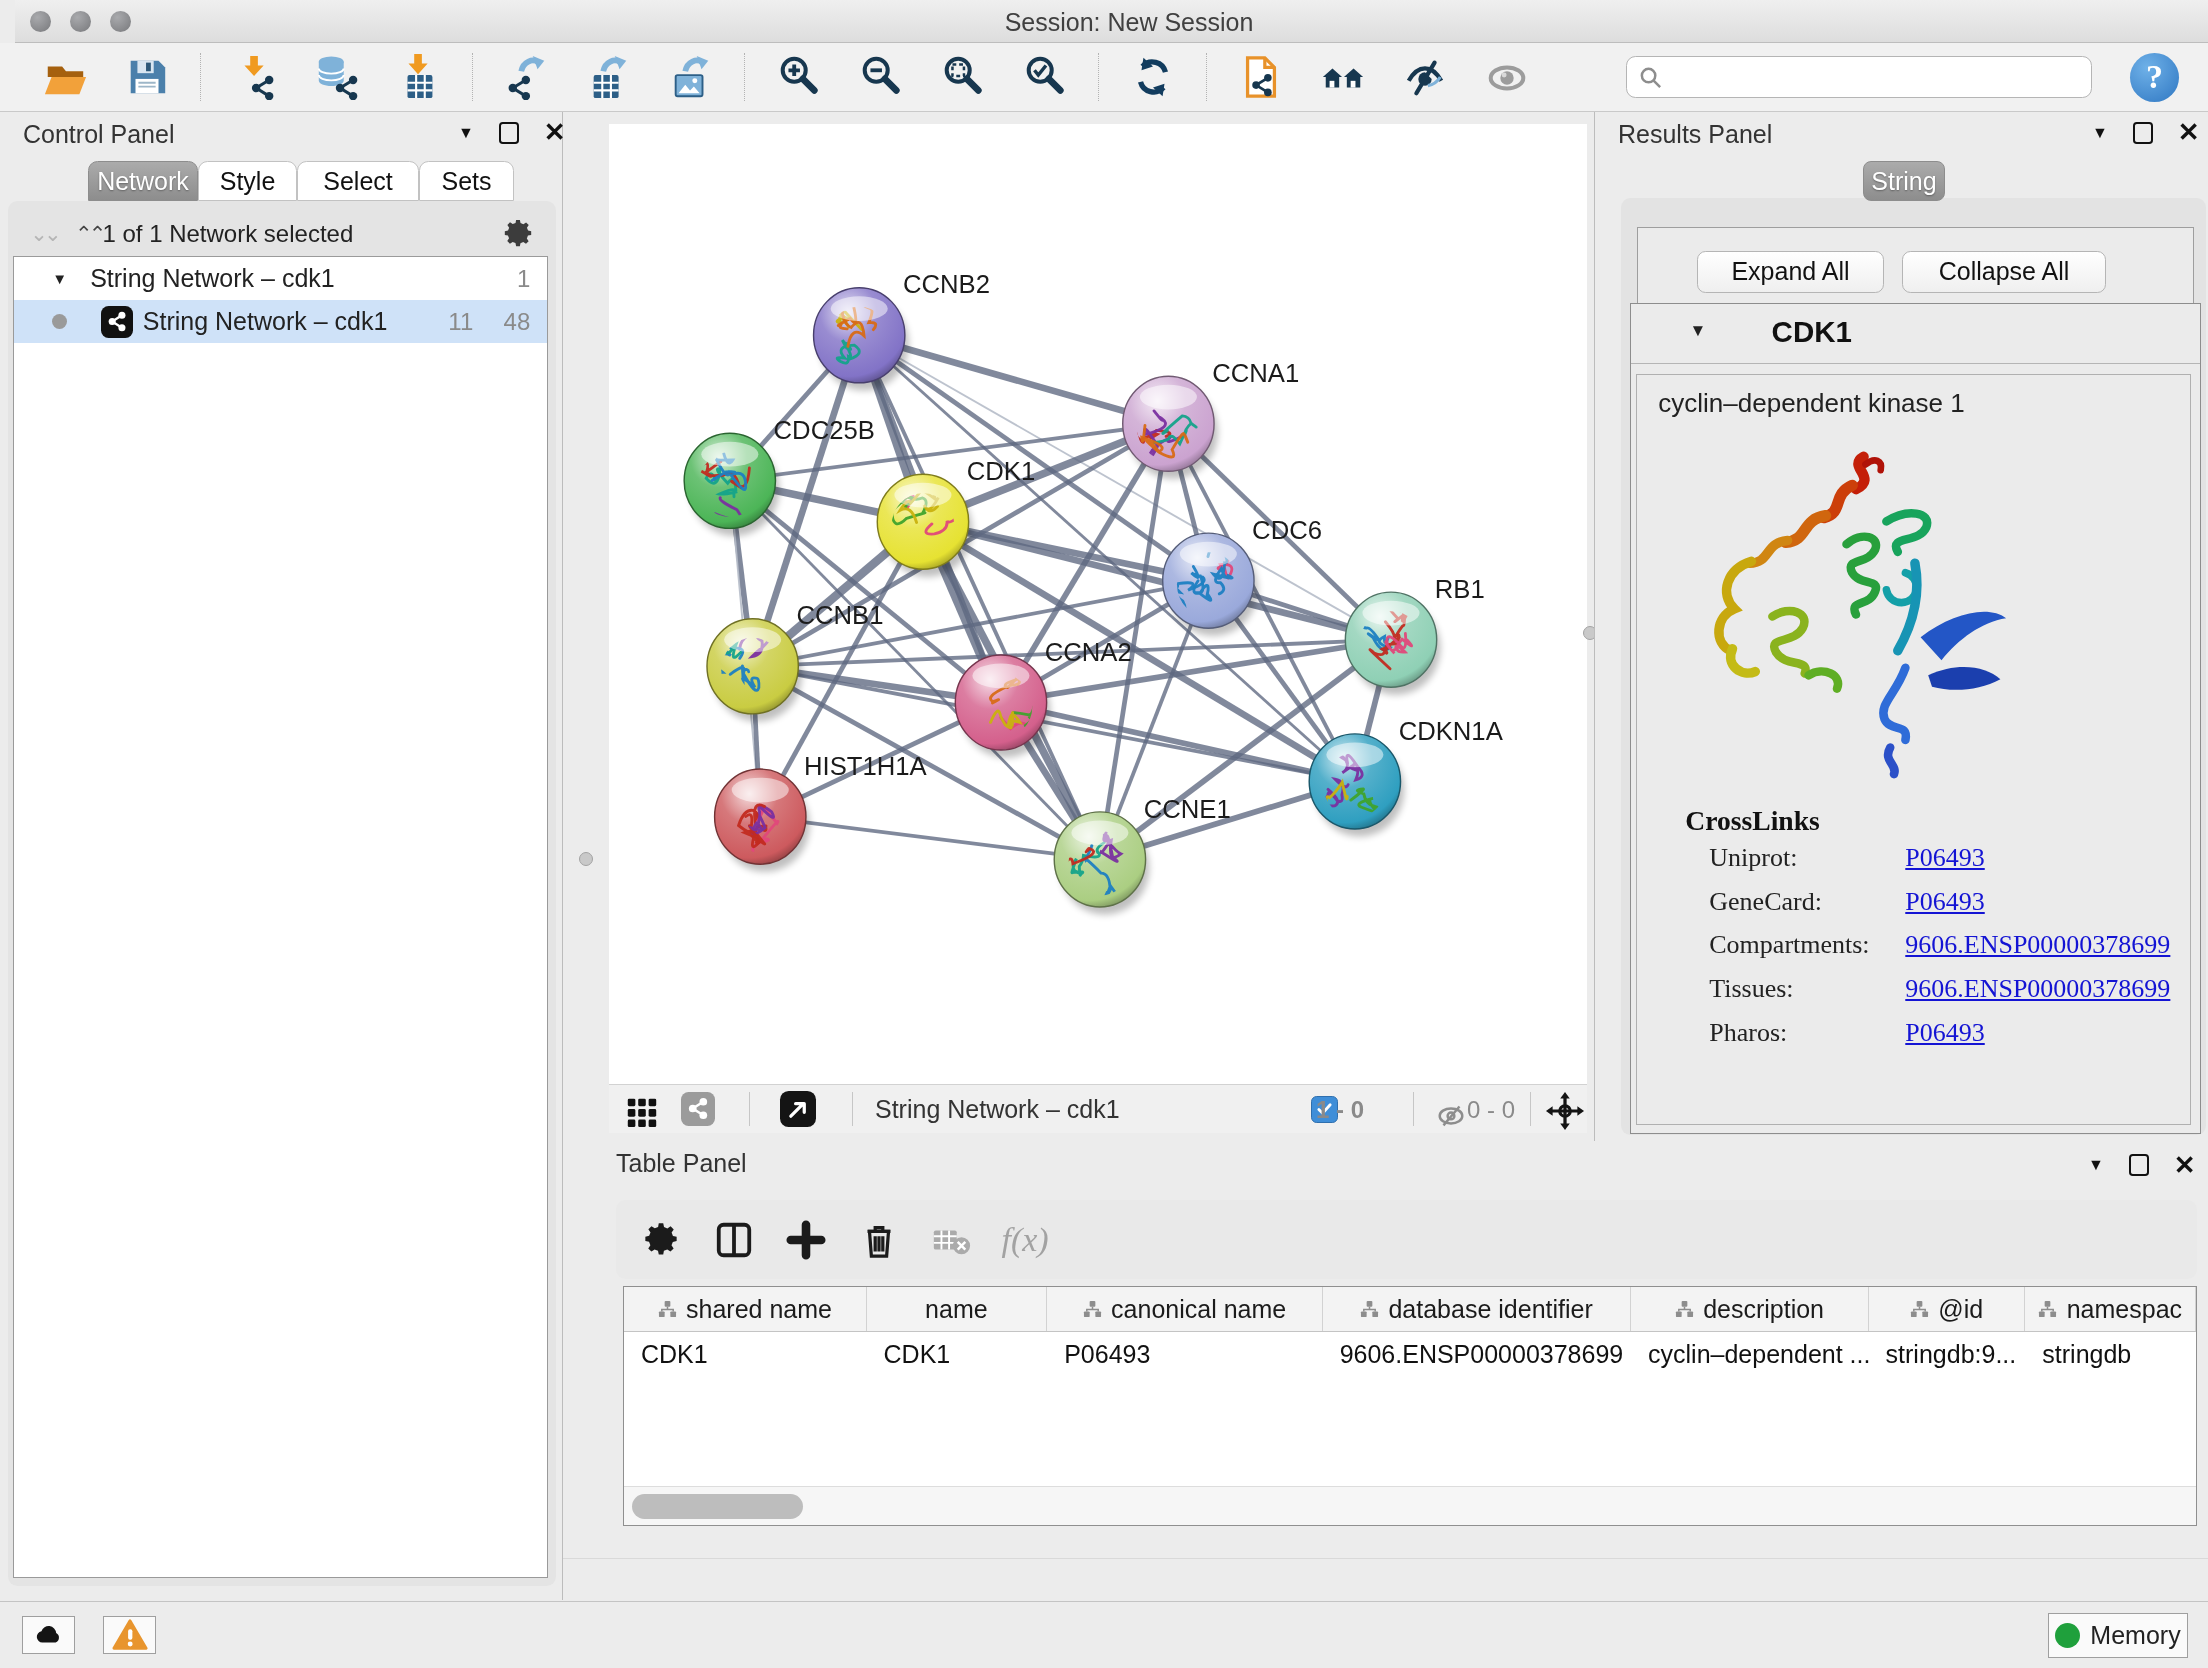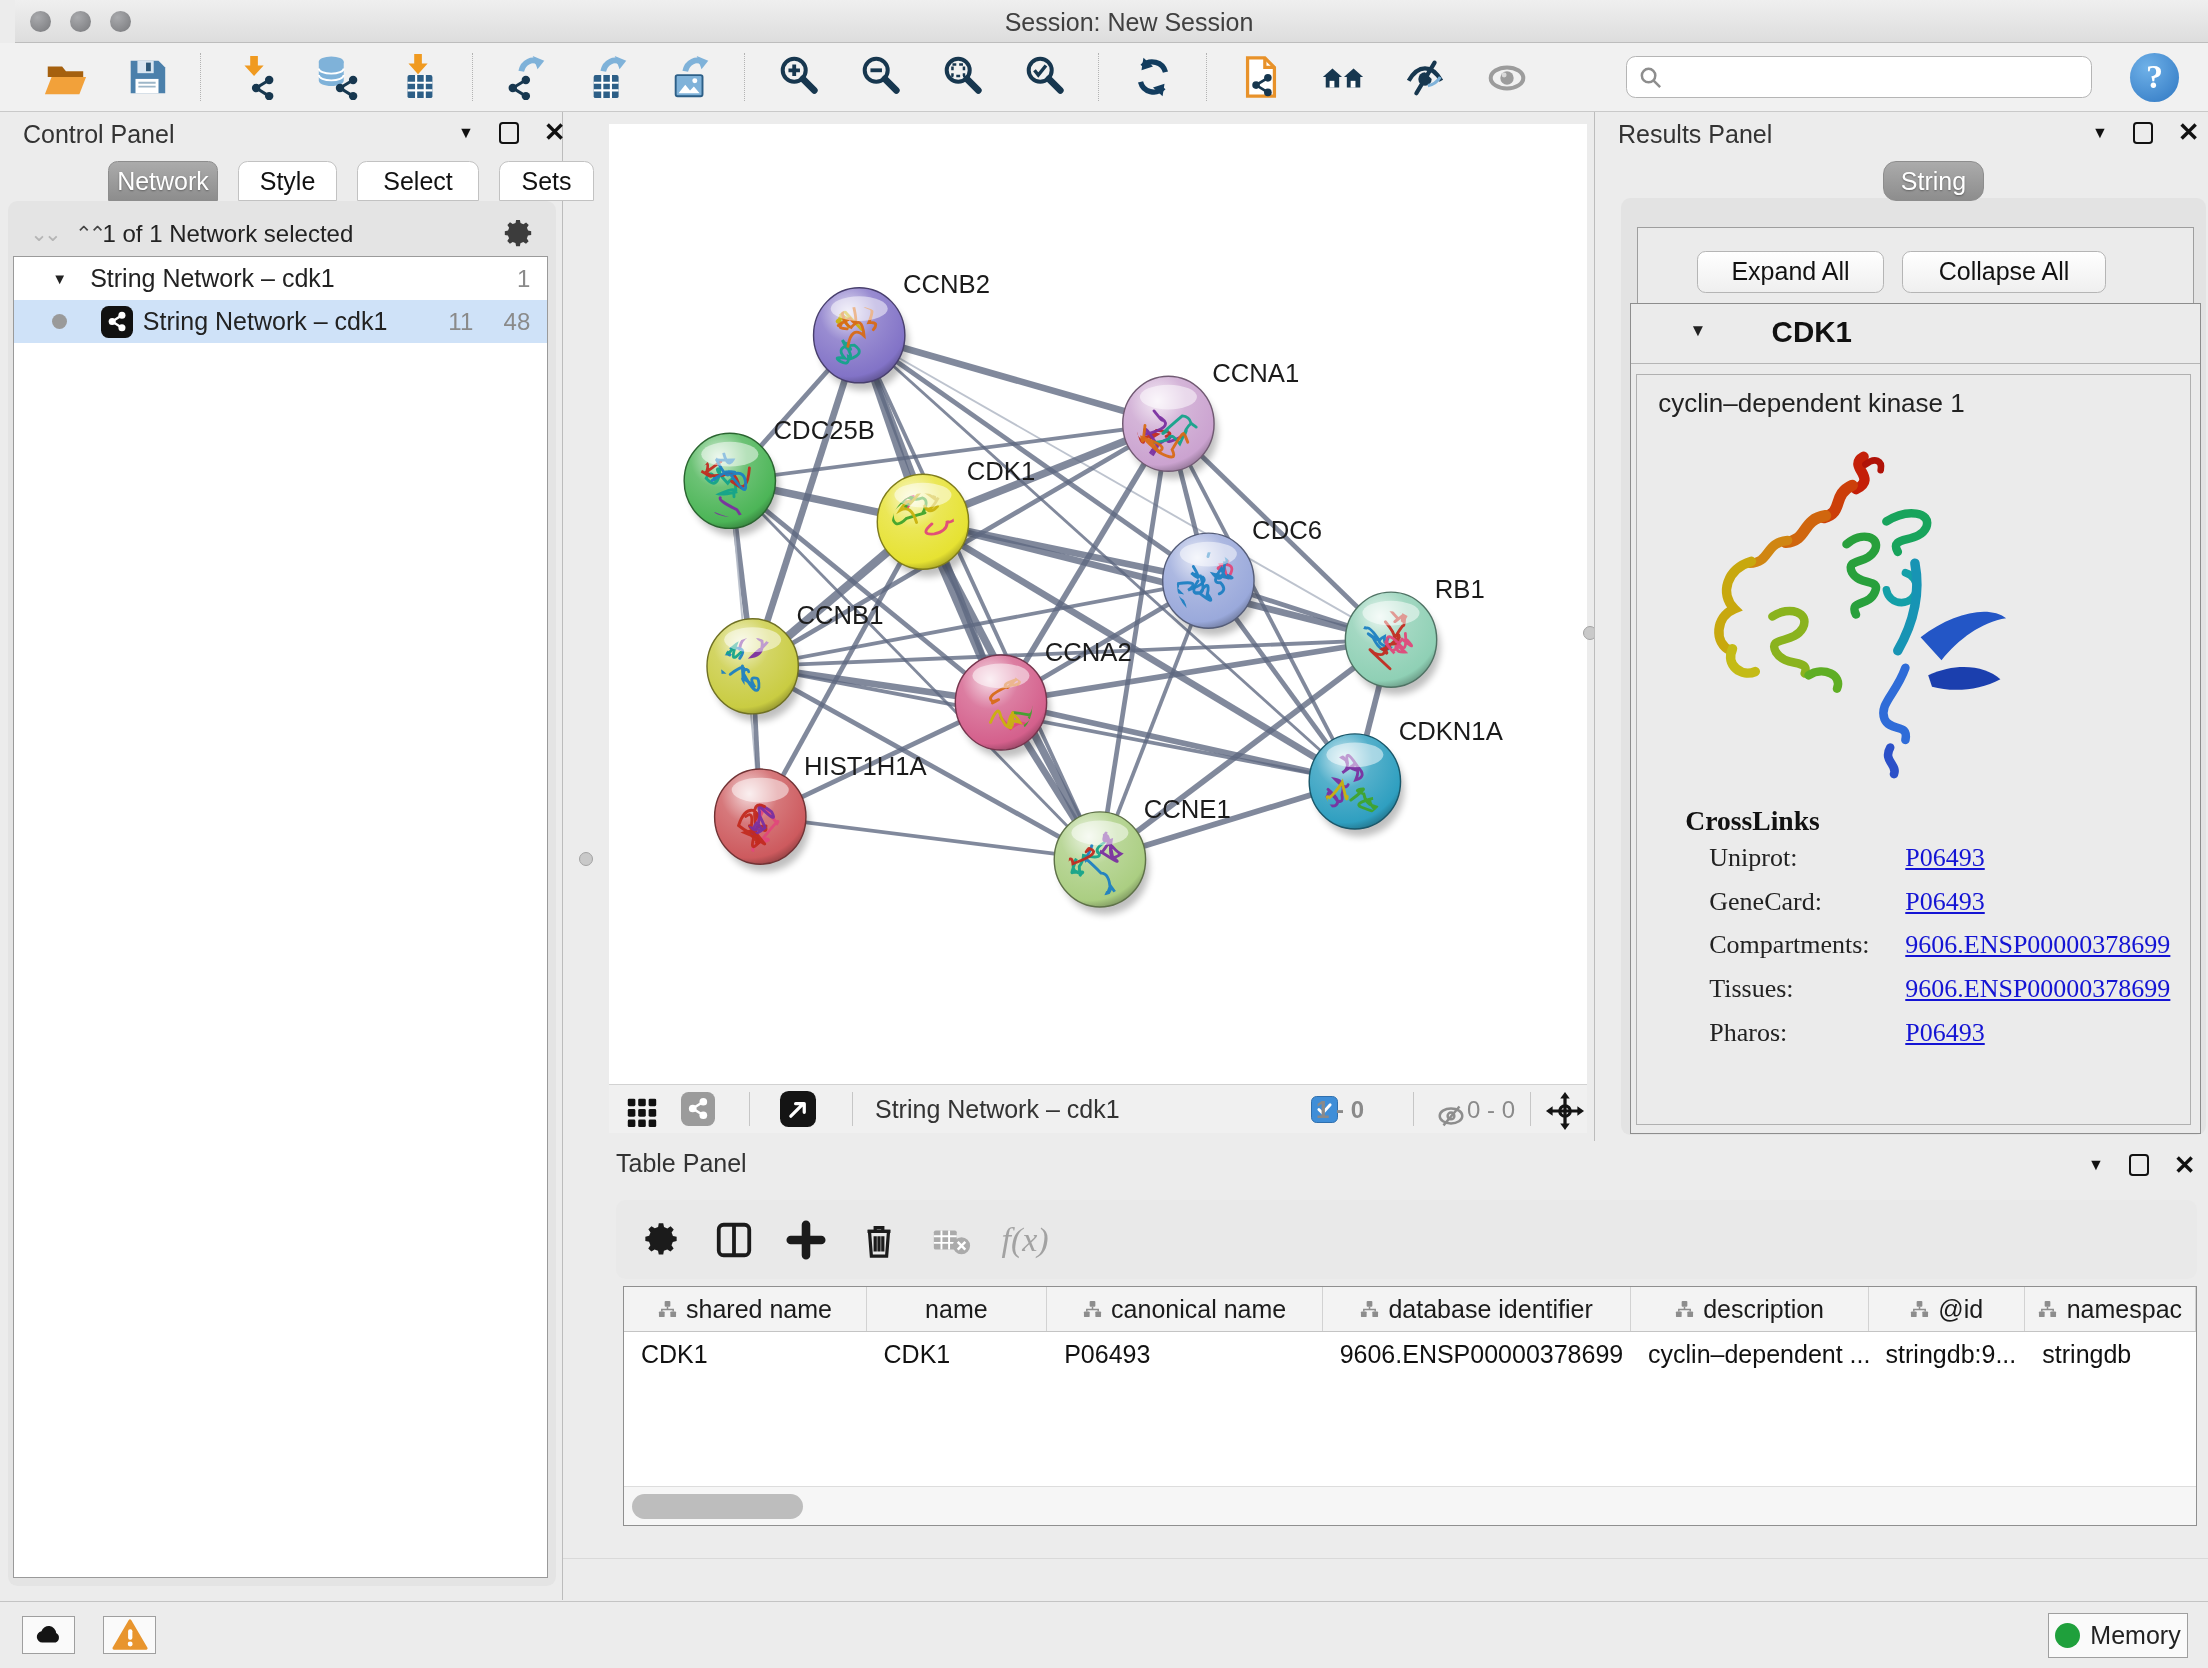--- a/index.html
+++ b/index.html
@@ -17,21 +17,21 @@
   .searchbox{margin-left:91px;width:466px;height:42px;background:#fff;border:1px solid #b5b5b5;border-radius:9.5px;display:flex;align-items:center;padding-left:11.4px;box-sizing:border-box;}
   .searchbox input{border:none;outline:none;font-size:23px;width:399px;background:transparent;font-family:"Liberation Sans",sans-serif;}
   .helpbtn{margin-left:38px;width:49px;height:49px;border-radius:50%;background:radial-gradient(circle at 35% 30%,#6fb1e8,#2f77c2);color:#fff;font-size:34px;font-weight:bold;display:flex;align-items:center;justify-content:center;font-family:"Liberation Serif",serif;}
   
   .panel-head{position:absolute;left:0;top:0;right:0;height:40px;}
   .ph-title{position:absolute;left:23px;top:7.6px;font-size:25px;color:#333;}
   .ph-ctl{position:absolute;top:9.5px;display:flex;gap:25px;align-items:center;}
   .ph-arrow{font-size:16px;color:#111;}
   .ph-float{width:16px;height:18px;border:2.4px solid #111;border-radius:3.8px;}
   .ph-close{font-size:26px;font-weight:bold;color:#111;line-height:19px;}
-  .tab{height:40px;box-sizing:border-box;border:1px solid #c2c2c2;background:#fff;color:#111;font-size:25px;display:flex;align-items:center;justify-content:center;border-radius:9.5px 9.5px 0 0;margin-left:20px;}
+  .tab{height:40px;box-sizing:border-box;border:1px solid #c2c2c2;background:#fff;color:#111;font-size:25px;display:flex;align-items:center;justify-content:center;border-radius:9.5px 9.5px 0 0;}
   .tab.sel{background:linear-gradient(#ababab,#8d8d8d);color:#fff;border-color:#8d8d8d;text-shadow:0 1px 1.9px rgba(0,0,0,.35);}
   
   .control-panel{position:absolute;left:0;top:112px;width:563px;height:1488px;background:#ececec;border-right:1px solid #bcbcbc;box-sizing:border-box;}
   .cp-tabs{position:absolute;left:88px;top:49px;display:flex;}
   .cp-body{position:absolute;left:7.6px;top:89px;width:548px;height:1385px;background:#e4e4e4;border-radius:9.5px;}
   .sel-bar{position:absolute;left:5.7px;top:12.4px;width:536px;height:41px;display:flex;align-items:center;}
   .sel-bar .chev{font-size:21px;letter-spacing:-3.8px;margin-left:17px;}
   .sel-text{flex:1;text-align:left;font-size:24px;color:#222;}
   .tree-box{position:absolute;left:5.7px;top:55px;width:535px;height:1322px;background:#fff;border:1px solid #9a9a9a;box-sizing:border-box;overflow:hidden;}
   .trow{position:relative;height:43px;display:flex;align-items:center;font-size:25px;}
@@ -42,21 +42,21 @@
   .net-canvas{position:absolute;left:609px;top:124px;width:978px;height:961px;background:#ffffff;}
   .net-bar{position:absolute;left:609px;top:1084px;width:978px;height:48px;background:#f0f0f0;border-top:1px solid #d2d2d2;}
   .nb-sep{position:absolute;top:6.7px;height:34px;border-left:1px solid #c6c6c6;}
   .nb-title{position:absolute;left:266px;top:9.5px;font-size:25px;color:#333;}
   .nb-count{position:absolute;top:10.5px;font-size:24px;color:#8a8a8a;}
   .chk{position:absolute;top:11.4px;width:25px;height:25px;border-radius:5.7px;background:#3f8ed8;border:1px solid #2f6fae;display:flex;align-items:center;justify-content:center;}
   .splitdot{position:absolute;width:14.3px;height:14.3px;border-radius:50%;background:#c9c9c9;border:1px solid #a3a3a3;box-sizing:border-box;}
   
   .results-panel{position:absolute;left:1594px;top:112px;width:614px;height:1029px;background:#ececec;border-left:1px solid #bcbcbc;box-sizing:border-box;}
   .rp-container{position:absolute;left:26px;top:86px;width:585px;height:937px;background:#e3e3e3;border-radius:9.5px;}
-  .rp-tab{position:absolute;left:268px;top:49px;width:101px;z-index:3;border-radius:13px;}
+  .rp-tab{position:absolute;left:268px;top:49px;width:82px;z-index:3;border-radius:8px;}
   .rp-btnbox{position:absolute;left:16px;top:28.5px;width:555px;height:83px;background:#ebebeb;border:1px solid #9e9e9e;}
   .rp-btn{position:absolute;top:23px;height:40px;background:linear-gradient(#ffffff,#efefef);border:1px solid #b5b5b5;border-radius:8.6px;font-size:25px;display:flex;align-items:center;justify-content:center;color:#111;}
   .rp-entry{position:absolute;left:8.6px;top:105px;width:571px;height:831px;background:#ebebeb;border:1.9px solid #8d8d8d;box-sizing:border-box;}
   .rp-entry-head{position:absolute;left:0;top:0;right:0;height:59px;border-bottom:1px solid #b5b5b5;}
   .rp-entry-name{position:absolute;left:141px;top:11.4px;font-size:29.5px;font-weight:bold;color:#111;}
   .rp-entry-arrow{position:absolute;left:59px;top:17px;font-size:17px;}
   .rp-entry-body{position:absolute;left:5.7px;top:70px;width:555px;height:751px;background:#ebebeb;border:1px solid #b0b0b0;box-sizing:border-box;}
   .rp-desc{position:absolute;left:21px;top:13.3px;font-size:26px;color:#222;}
   .rp-protein{position:absolute;left:28.5px;top:55px;}
   .xl-title{position:absolute;left:48px;top:430px;font-family:"Liberation Serif",serif;font-size:27.6px;font-weight:bold;color:#111;}

